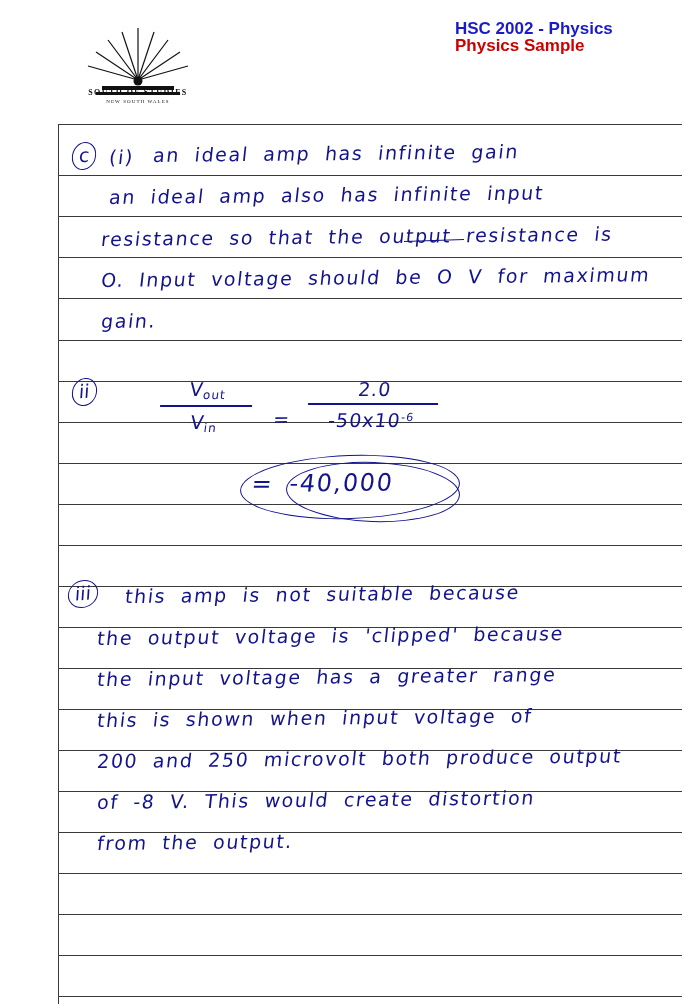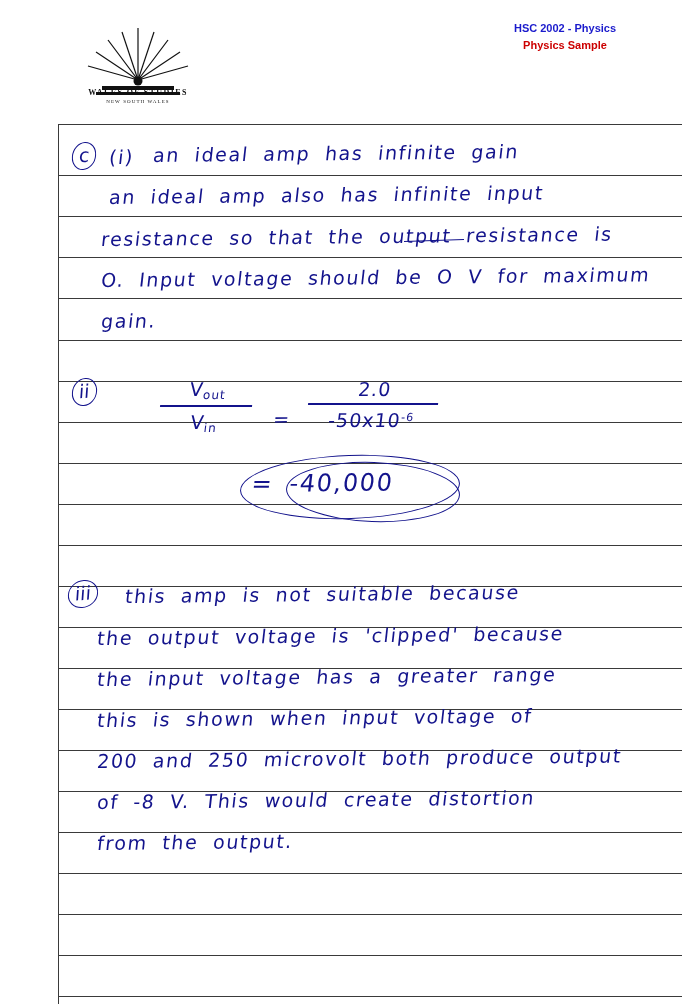--- a/index.html
+++ b/index.html
@@ -14,22 +14,21 @@
     font-family: "Liberation Sans", sans-serif;
     overflow: hidden;
   }
 
   
   .header-label {
     position: absolute;
     top: 20px;
     left: 455px;
     width: 220px;
-    text-align: center;
-    font-size: 11px;
+    font-size: 17px;
     font-weight: bold;
     line-height: 17px;
   }
   .header-line1 { color: #1a1acc; }
   .header-line2 { color: #cc0000; }
 
   
   .logo-wrap {
     position: absolute;
     top: 26px;
@@ -171,21 +170,21 @@
       <line x1="60" y1="54" x2="90" y2="14"></line>
       <line x1="60" y1="54" x2="102" y2="26"></line>
       <line x1="60" y1="54" x2="110" y2="40"></line>
     </g>
     <circle cx="60" cy="55" r="4.5" fill="#111"></circle>
     <rect x="24" y="60" width="72" height="4" fill="#111"></rect>
     <rect x="18" y="66" width="84" height="3" fill="#111"></rect>
   </svg>
 </div>
 <div class="logo-text">
-  <span class="l1">WALES OF STUDIES</span>
+  <span class="l1">SOUTH OF STUDIES</span>
   <span class="l2">NEW SOUTH WALES</span>
 </div>
 
 <div class="page-rules">
   <div class="margin-line"></div>
   <div class="rule" style="top:124px"></div>
   <div class="rule" style="top:175px"></div>
   <div class="rule" style="top:216px"></div>
   <div class="rule" style="top:257px"></div>
   <div class="rule" style="top:298px"></div>

